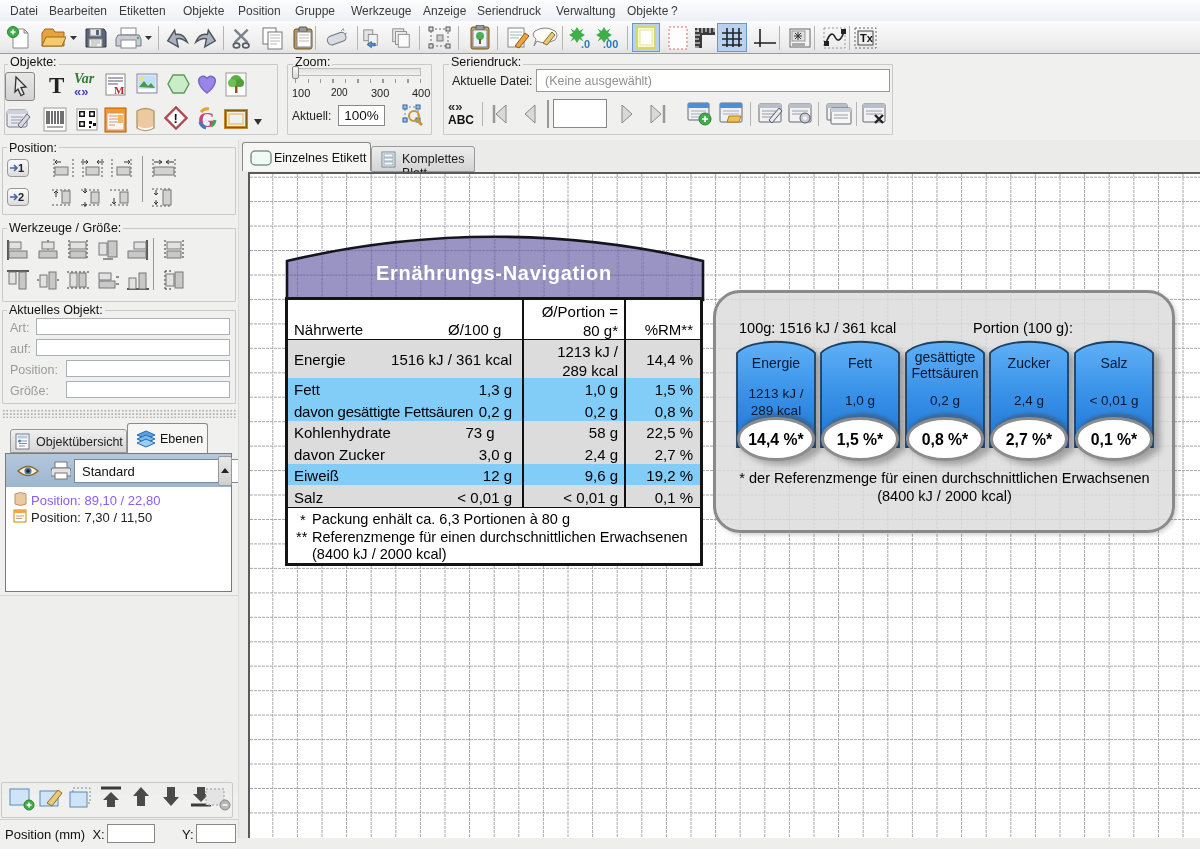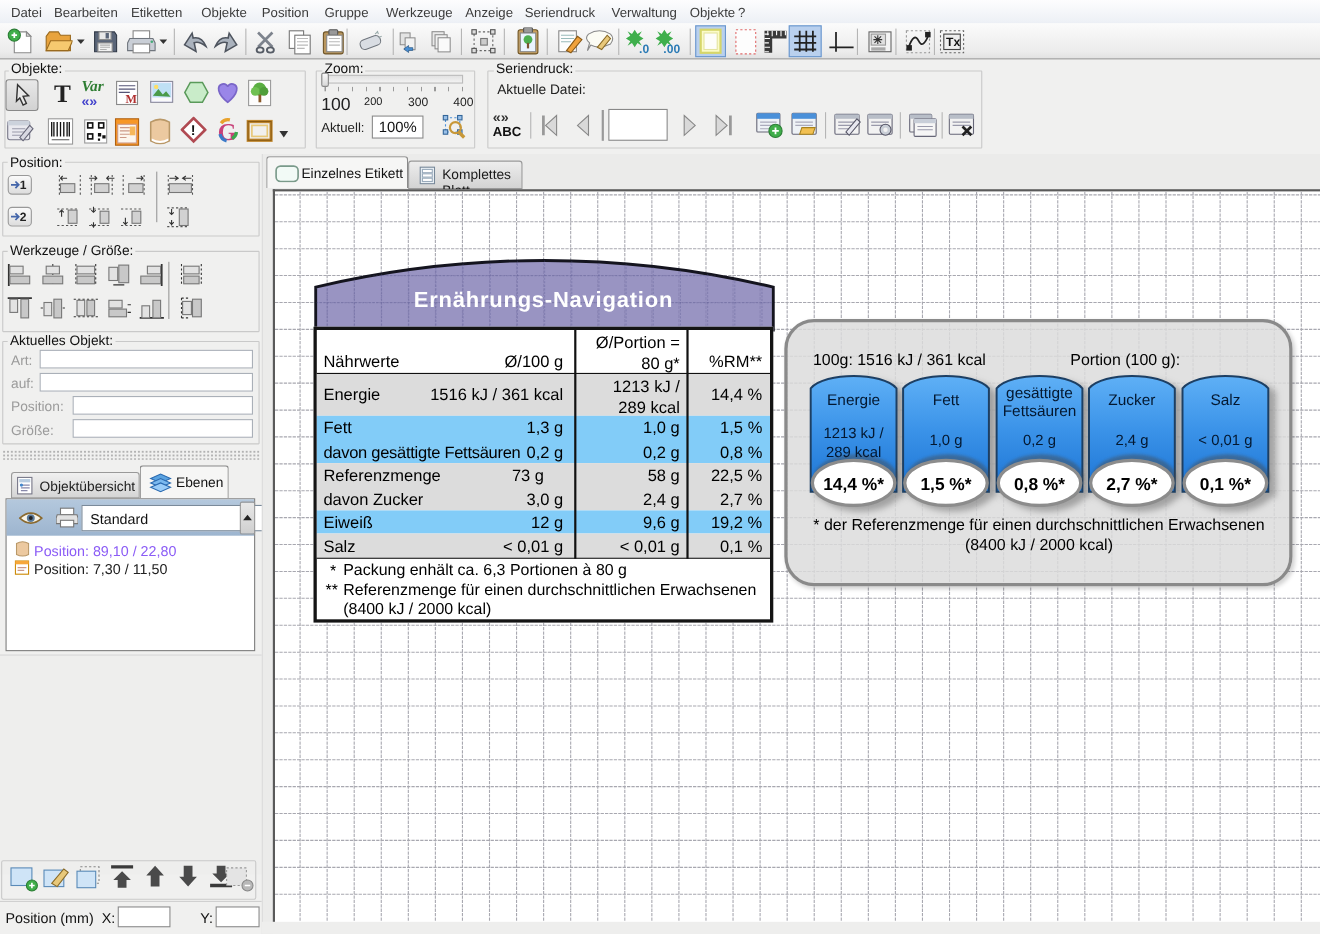--- a/index.html
+++ b/index.html
@@ -325,39 +325,42 @@
       </svg></span>
 <span class="ab" style="left:253px;top:60px"><svg width="10" height="8" viewBox="0 0 10 8">
         <path d="M1 1h8L5 7z" fill="#333"></path>
       </svg></span>
 
 <div class="gb" style="left:287px;top:9px;width:145px;height:71px"></div>
     <span class="glbl" style="left:293px;top:0px">Zoom:</span>
 <span class="ab" style="left:293px;top:13px;width:128px;height:8px;background:linear-gradient(#e2e2e2,#f2f2f2);border:1px solid #bbb"></span>
 <span class="ab" style="left:292px;top:11px;width:7px;height:13px;background:linear-gradient(#fafafa,#d8d8d8);border:1px solid #888;border-radius:2px"></span>
 <span class="ab" style="left:295px;top:24px;width:126px;height:4px;background-image:repeating-linear-gradient(to right,#999 0 1px,transparent 1px 12.5px)"></span>
-<span class="ab" style="left:292px;top:32px;font-size:16px;color:#222">100</span>
+<span class="ab" style="left:292px;top:32px;font-size:11px;color:#222">100</span>
     <span class="ab" style="left:331px;top:32px;font-size:10px;color:#222">200</span>
     <span class="ab" style="left:371px;top:32px;font-size:11px;color:#222">300</span>
     <span class="ab" style="left:412px;top:32px;font-size:11px;color:#222">400</span>
 <span class="ab" style="left:292px;top:54px;font-size:12px;color:#222">Aktuell:</span>
 <span class="inp" style="left:338px;top:50px;width:47px;height:21px;border-color:#888;text-align:center;font-size:13.5px;color:#111;line-height:19px">100%</span>
 <span class="ab" style="left:401px;top:48px"><svg width="24" height="24" viewBox="0 0 24 24">
         <rect x="4" y="4" width="13" height="13" fill="none" stroke="#4a90d9" stroke-dasharray="2 2"></rect>
         <rect x="2" y="2" width="4" height="4" fill="#9ac0e8" stroke="#369"></rect>
         <rect x="15" y="2" width="4" height="4" fill="#9ac0e8" stroke="#369"></rect>
         <rect x="2" y="15" width="4" height="4" fill="#9ac0e8" stroke="#369"></rect>
         <rect x="15" y="15" width="4" height="4" fill="#9ac0e8" stroke="#369"></rect>
         <circle cx="13" cy="13" r="5" fill="none" stroke="#c89838" stroke-width="2"></circle>
         <path d="M16 17l5 5" stroke="#c89838" stroke-width="3"></path>
       </svg></span>
 
 <div class="gb" style="left:443px;top:9px;width:450px;height:71px"></div>
     <span class="glbl" style="left:449px;top:0px">Seriendruck:</span>
 <span class="ab" style="left:452px;top:19px;font-size:12.5px;color:#222">Aktuelle Datei:</span>
+<span class="inp" style="left:536px;top:14px;width:354px;height:23px;border-color:#999">
+      <span style="position:absolute;left:8px;top:4px;font-size:12.5px;color:#909090">(Keine ausgewählt)</span>
+    </span>
 <span class="ab" style="left:448px;top:45px"><svg width="28" height="28" viewBox="0 0 28 28">
         <text x="0" y="11" font-size="13" font-weight="bold" fill="#333" font-family="Liberation Sans">«»</text>
         <text x="0" y="24" font-size="12" font-weight="bold" fill="#111" font-family="Liberation Sans">ABC</text>
       </svg></span>
 <span class="tsep" style="left:482px;top:47px;height:24px"></span>
 <span class="ab" style="left:490px;top:48px"><svg width="20" height="22" viewBox="0 0 20 22">
         <path d="M4 2v18" stroke="#999" stroke-width="2.5"></path>
         <path d="M16 2 L6 11 L16 20z" fill="#d9d9d9" stroke="#888"></path>
       </svg></span>
 <span class="ab" style="left:522px;top:48px"><svg width="16" height="22" viewBox="0 0 16 22">
@@ -751,36 +754,36 @@
 <div class="ab" style="left:0;top:40px;width:412px;height:37.5px;background:#dcdcdc"></div>
 <div class="ab" style="left:0;top:77.5px;width:412px;height:43px;background:#82ccf8"></div>
 <div class="ab" style="left:0;top:120.5px;width:412px;height:43px;background:#dcdcdc"></div>
 <div class="ab" style="left:0;top:163.5px;width:412px;height:21.5px;background:#82ccf8"></div>
 <div class="ab" style="left:0;top:185px;width:412px;height:21.5px;background:#dcdcdc"></div>
 <div class="ab" style="left:0;top:38.5px;width:412px;height:1.5px;background:#111"></div>
 <div class="ab" style="left:0;top:206.5px;width:412px;height:1.5px;background:#111"></div>
 <div class="ab" style="left:234px;top:0;width:1.5px;height:208px;background:#111"></div>
 <div class="ab" style="left:336px;top:0;width:1.5px;height:208px;background:#111"></div>
 <div class="tt" style="left:6px;top:20px">Nährwerte</div>
-<div class="tt" style="left:160px;top:20px;width:64px;text-align:right">Ø/100 g</div>
+<div class="tt" style="left:160px;top:20px;width:64px;text-align:left">Ø/100 g</div>
 <div class="tt" style="left:242px;top:2px;width:88px;text-align:right">Ø/Portion =<br>80 g*</div>
 <div class="tt" style="left:340px;top:20px;width:65px;text-align:right">%RM**</div>
 <div class="tt" style="left:6px;top:50px">Energie</div>
 <div class="tt" style="left:60px;top:50px;width:164px;text-align:right">1516 kJ / 361 kcal</div>
 <div class="tt" style="left:242px;top:42px;width:88px;text-align:right">1213 kJ /<br>289 kcal</div>
 <div class="tt" style="left:340px;top:50px;width:65px;text-align:right">14,4 %</div>
 <div class="tt" style="left:6px;top:80px">Fett</div>
       <div class="tt" style="left:160px;top:80px;width:64px;text-align:right">1,3 g</div>
       <div class="tt" style="left:242px;top:80px;width:88px;text-align:right">1,0 g</div>
       <div class="tt" style="left:340px;top:80px;width:65px;text-align:right">1,5 %</div>
 <div class="tt" style="left:6px;top:101.5px;letter-spacing:-0.25px">davon gesättigte Fettsäuren</div>
       <div class="tt" style="left:160px;top:101.5px;width:64px;text-align:right">0,2 g</div>
       <div class="tt" style="left:242px;top:101.5px;width:88px;text-align:right">0,2 g</div>
       <div class="tt" style="left:340px;top:101.5px;width:65px;text-align:right">0,8 %</div>
-<div class="tt" style="left:6px;top:123px">Referenzmenge</div>
+<div class="tt" style="left:6px;top:123px">Kohlenhydrate</div>
       <div class="tt" style="left:160px;top:123px;width:64px;text-align:center">73 g</div>
       <div class="tt" style="left:242px;top:123px;width:88px;text-align:right">58 g</div>
       <div class="tt" style="left:340px;top:123px;width:65px;text-align:right">22,5 %</div>
 <div class="tt" style="left:6px;top:144.5px">davon Zucker</div>
       <div class="tt" style="left:160px;top:144.5px;width:64px;text-align:right">3,0 g</div>
       <div class="tt" style="left:242px;top:144.5px;width:88px;text-align:right">2,4 g</div>
       <div class="tt" style="left:340px;top:144.5px;width:65px;text-align:right">2,7 %</div>
 <div class="tt" style="left:6px;top:166px">Eiweiß</div>
       <div class="tt" style="left:160px;top:166px;width:64px;text-align:right">12 g</div>
       <div class="tt" style="left:242px;top:166px;width:88px;text-align:right">9,6 g</div>

